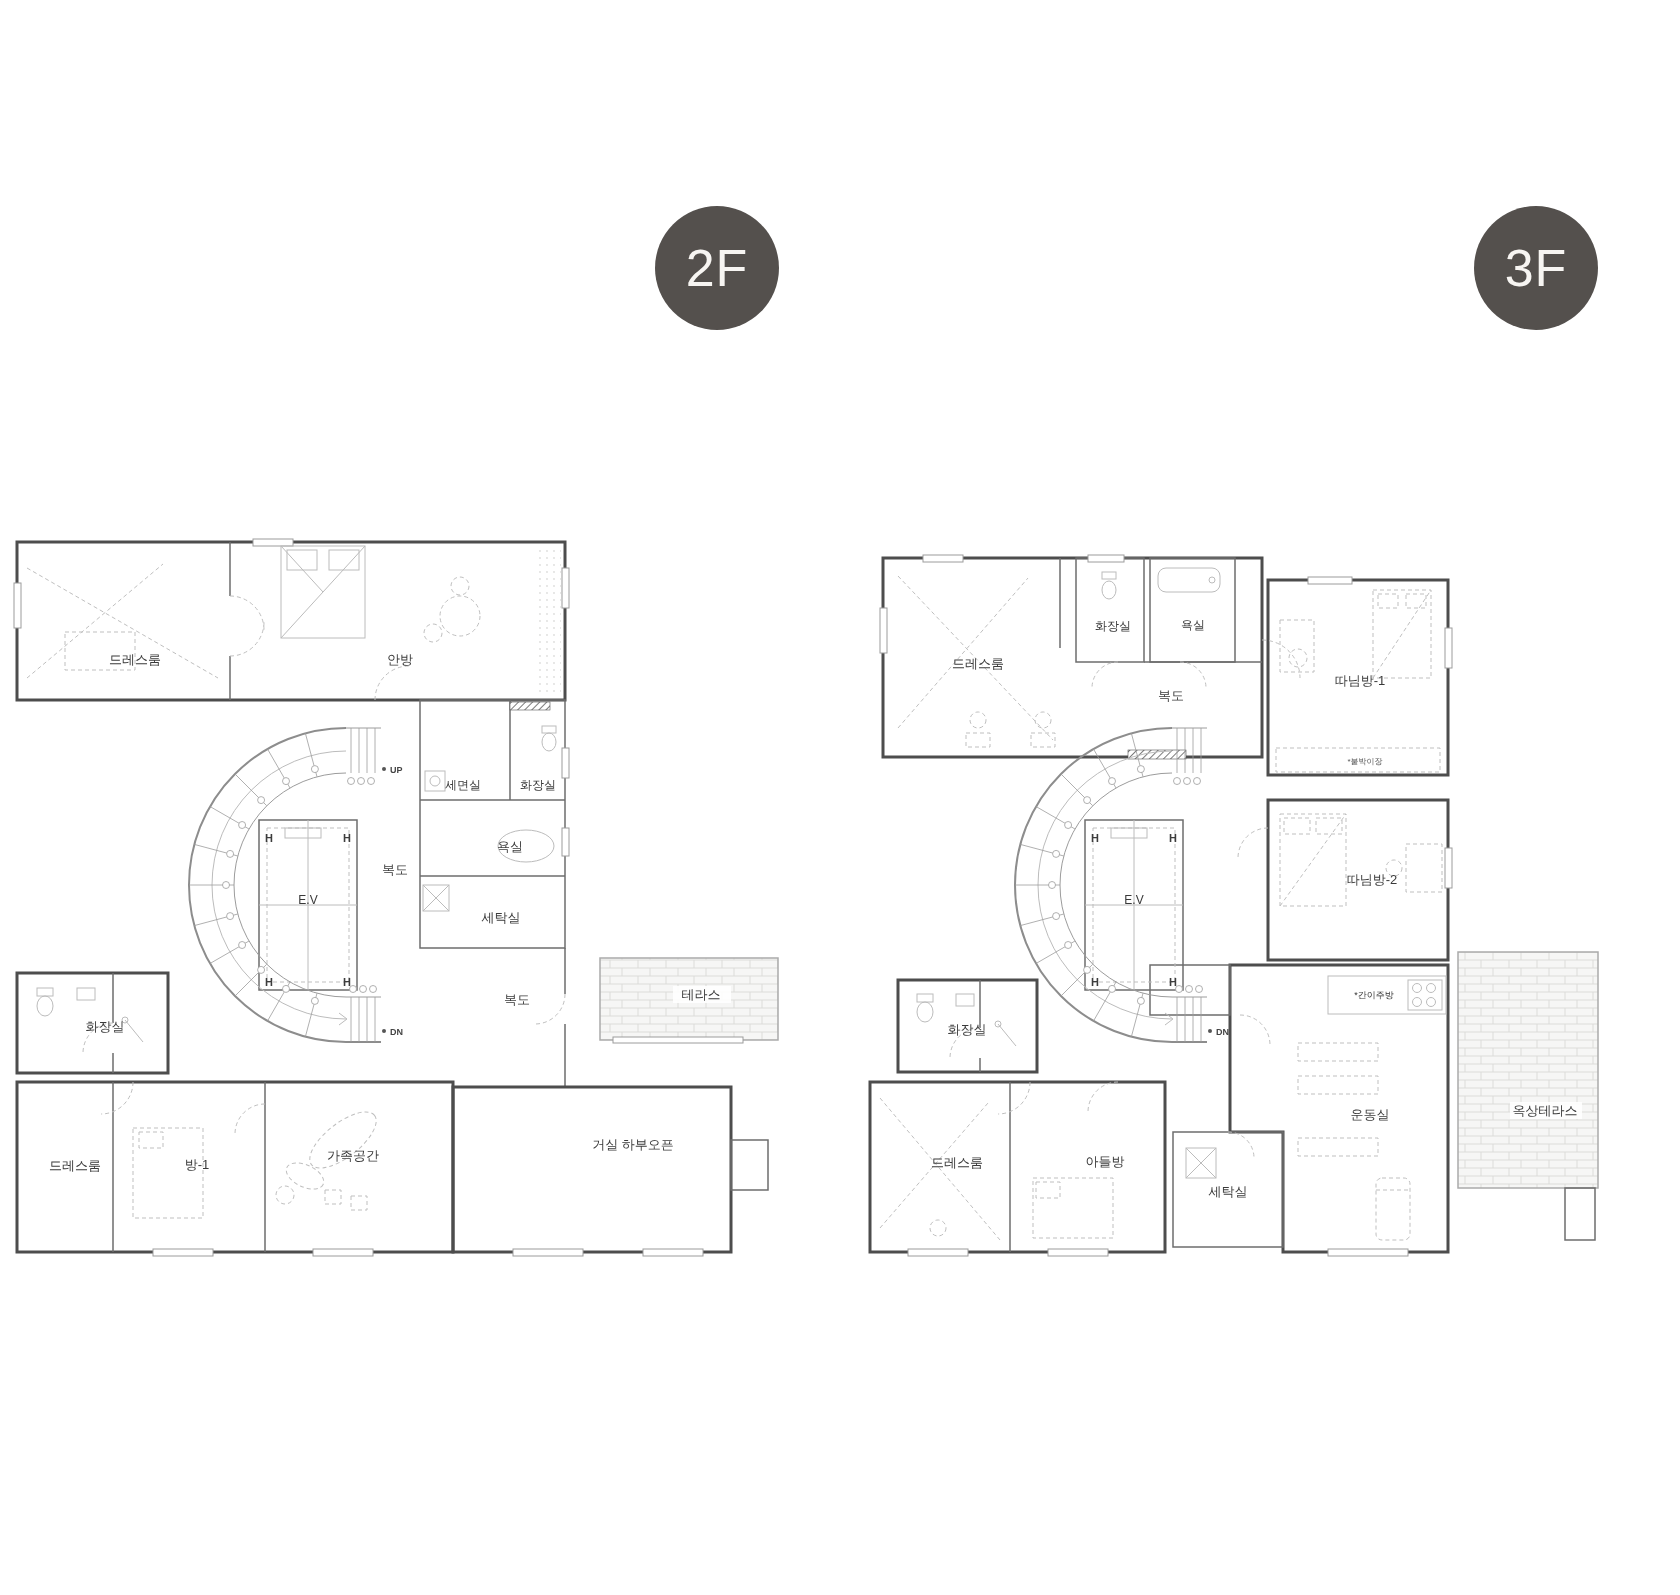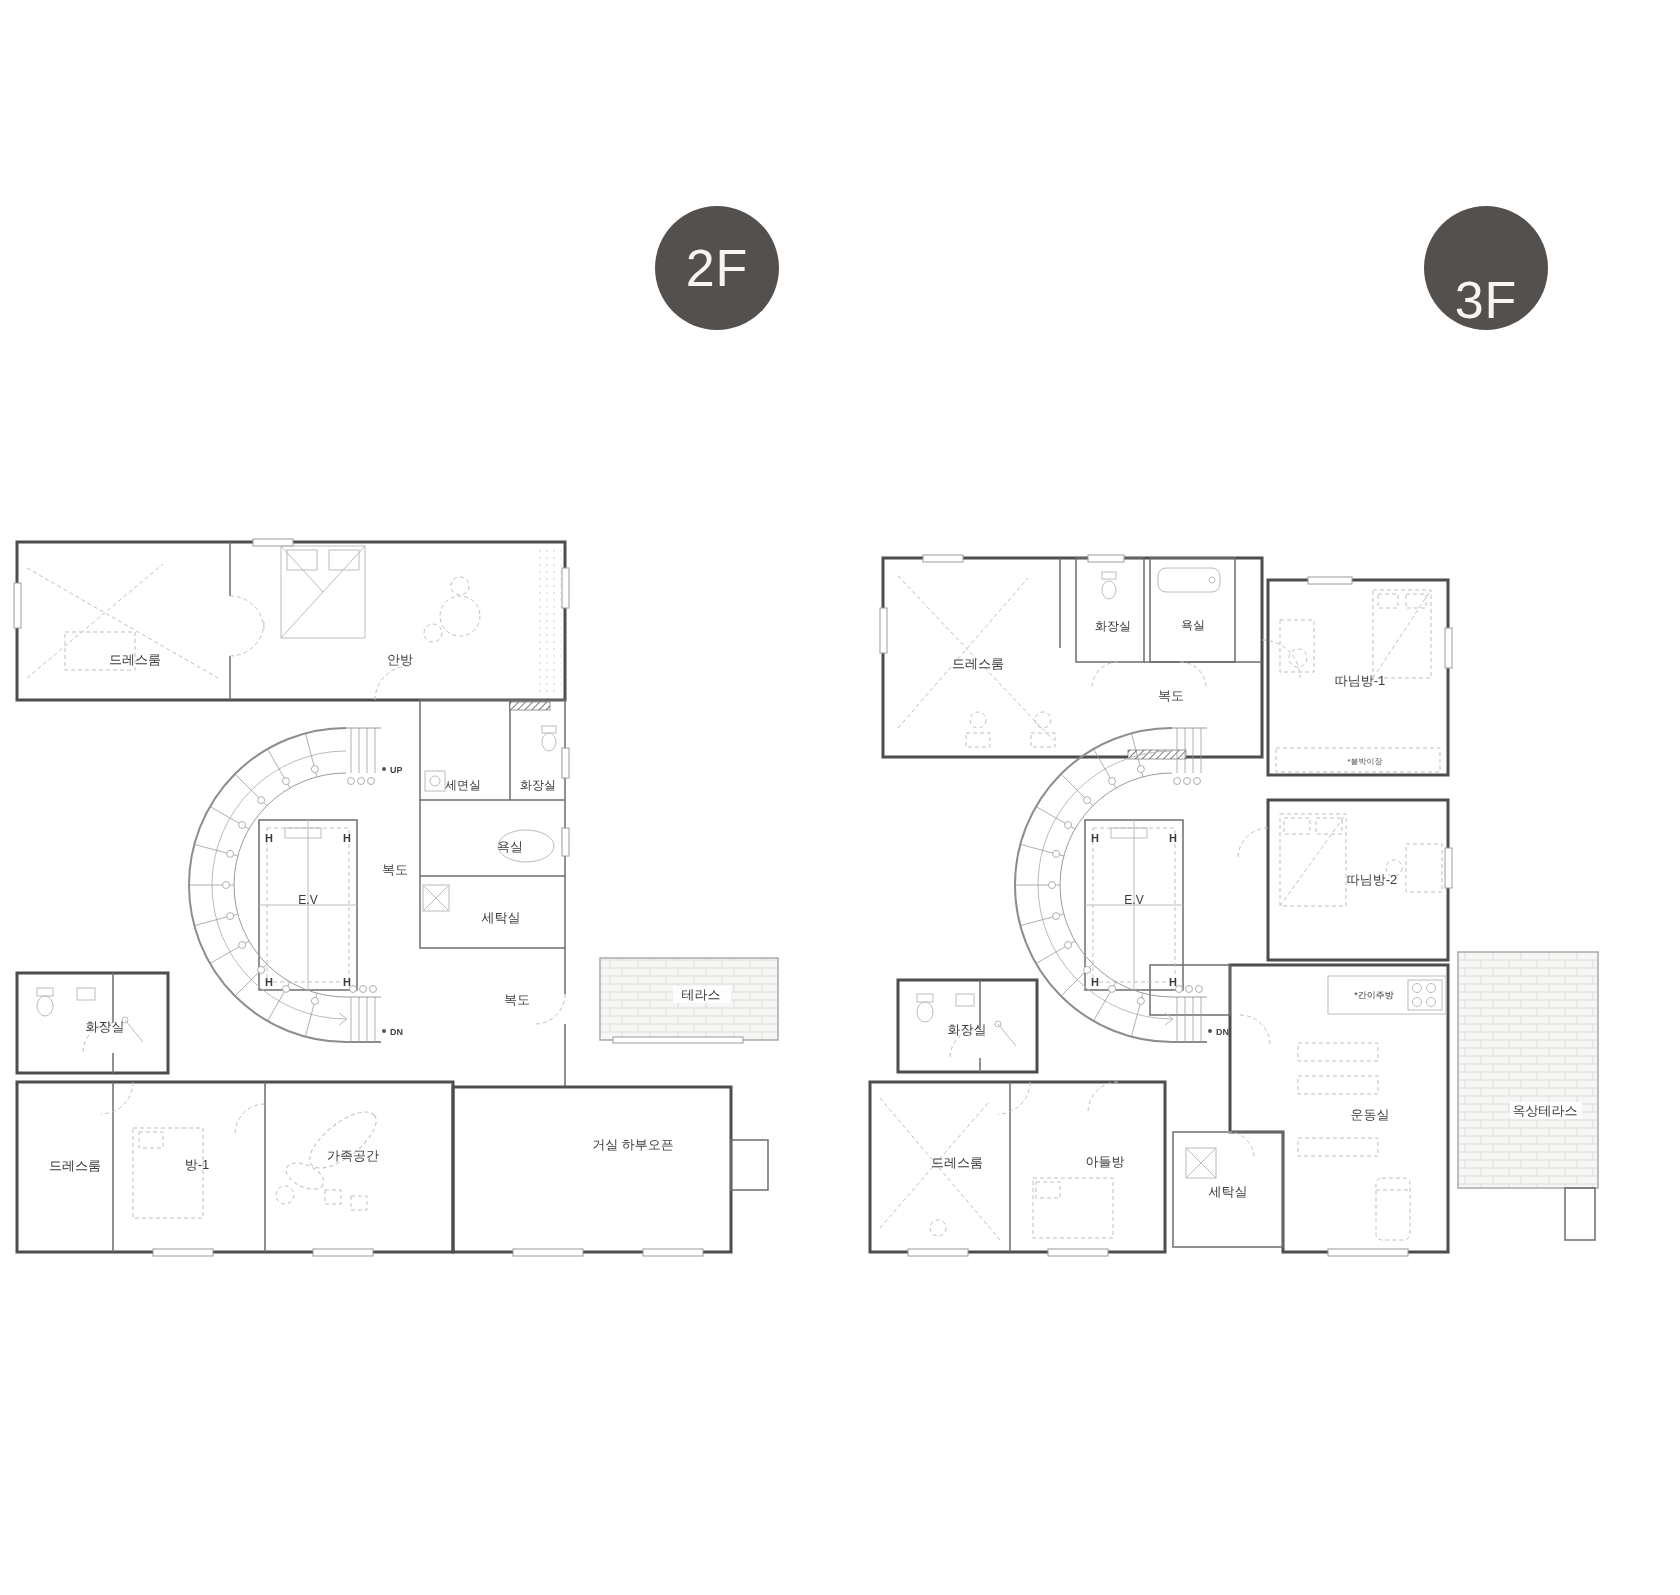--- a/index.html
+++ b/index.html
@@ -24,21 +24,21 @@
   .ev-h{font-size:11px;font-weight:bold;fill:#3d3d3d;text-anchor:middle;}
   .chip{fill:#ffffff;opacity:.88;}
 </style>
 </head>
 <body>
 
 <div class="floor-badge" style="left:655px;top:206px;">
   <span>2F</span>
 </div>
 
-<div class="floor-badge" style="left:1424px;top:206px;align-items:flex-end;">
+<div class="floor-badge" style="left:1474px;top:206px;">
   <span>3F</span>
 </div>
 
 <div class="plan" style="left:13px;top:528px;width:770px;height:730px;">
 <svg width="770" height="730" viewBox="0 0 770 730">
   <defs>
     <pattern id="brickA" width="28" height="16" patternUnits="userSpaceOnUse">
       <rect width="28" height="16" fill="#f6f6f5"></rect>
       <path d="M0,0H28 M0,8H28 M0,16H28 M9,0V8 M21,8V16" stroke="#dcdcda" stroke-width="1" fill="none"></path>
     </pattern>

